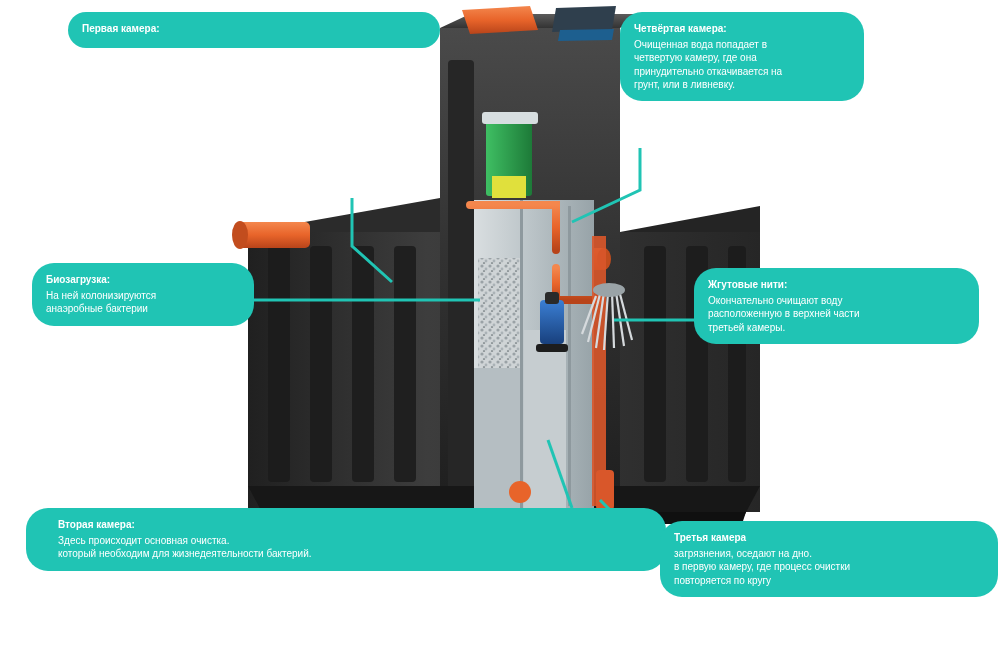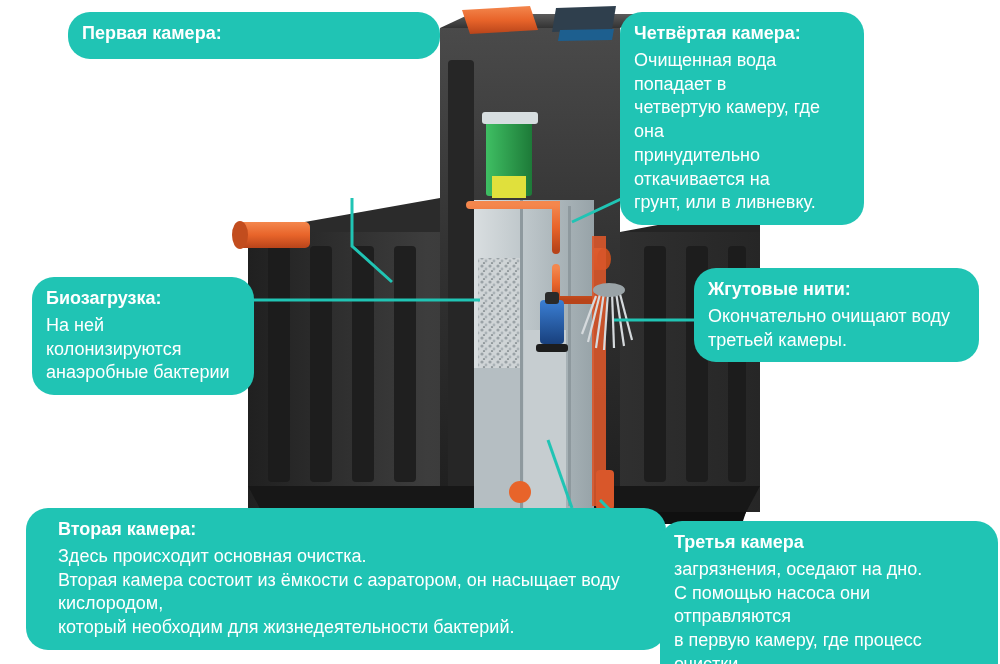--- a/index.html
+++ b/index.html
@@ -18,21 +18,21 @@
 
   
   .callout {
     position: absolute;
     background: #20c4b4;
     color: #ffffff;
     border-radius: 22px;
     padding: 10px 14px;
     box-sizing: border-box;
     line-height: 1.32;
-    font-size: 18px;
+    font-size: 10px;
   }
   .callout .title {
     font-weight: bold;
     display: block;
     margin-bottom: 3px;
   }
   .callout .line {
     display: block;
   }
   .callout ul {
@@ -48,21 +48,21 @@
   .callout li:before {
     content: "-";
     position: absolute;
     left: 2px;
     top: 0;
   }
 
   
   #c-first   { left: 68px;  top: 12px;  width: 372px; }
   #c-fourth  { left: 620px; top: 12px;  width: 244px; }
-  #c-bio     { left: 32px;  top: 277px; width: 222px; }
+  #c-bio     { left: 32px;  top: 263px; width: 222px; }
   #c-threads { left: 694px; top: 268px; width: 285px; }
   #c-second  { left: 26px;  top: 508px; width: 640px; padding-left: 32px; }
   #c-third   { left: 660px; top: 521px; width: 338px; }
 
   
   #connectors {
     position: absolute;
     left: 0; top: 0;
     width: 1000px; height: 664px;
     pointer-events: none;
@@ -236,31 +236,30 @@
 
   <div class="callout" id="c-bio">
     <span class="title">Биозагрузка:</span>
     <span class="line">На ней колонизируются</span>
     <span class="line">анаэробные бактерии</span>
   </div>
 
   <div class="callout" id="c-threads">
     <span class="title">Жгутовые нити:</span>
     <span class="line">Окончательно очищают воду</span>
+    <span class="line">расположенную в верхней части</span>
     <span class="line">третьей камеры.</span>
   </div>
 
   <div class="callout" id="c-second">
     <span class="title">Вторая камера:</span>
     <span class="line">Здесь происходит основная очистка.</span>
-    <span class="line">Вторая камера состоит из ёмкости с аэратором, он насыщает воду кислородом,</span>
     <span class="line">который необходим для жизнедеятельности бактерий.</span>
   </div>
 
   <div class="callout" id="c-third">
     <span class="title">Третья камера</span>
     <span class="line">загрязнения, оседают на дно.</span>
-    <span class="line">С помощью насоса они отправляются</span>
     <span class="line">в первую камеру, где процесс очистки</span>
     <span class="line">повторяется по кругу</span>
   </div>
 
 </div>
 
 </body></html>

